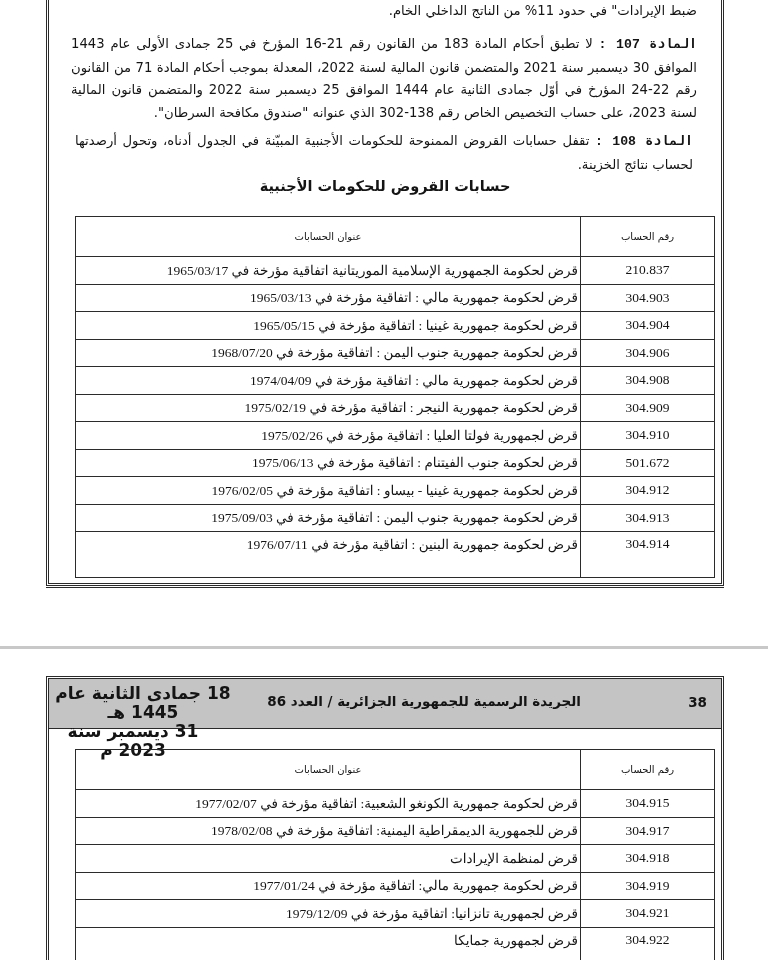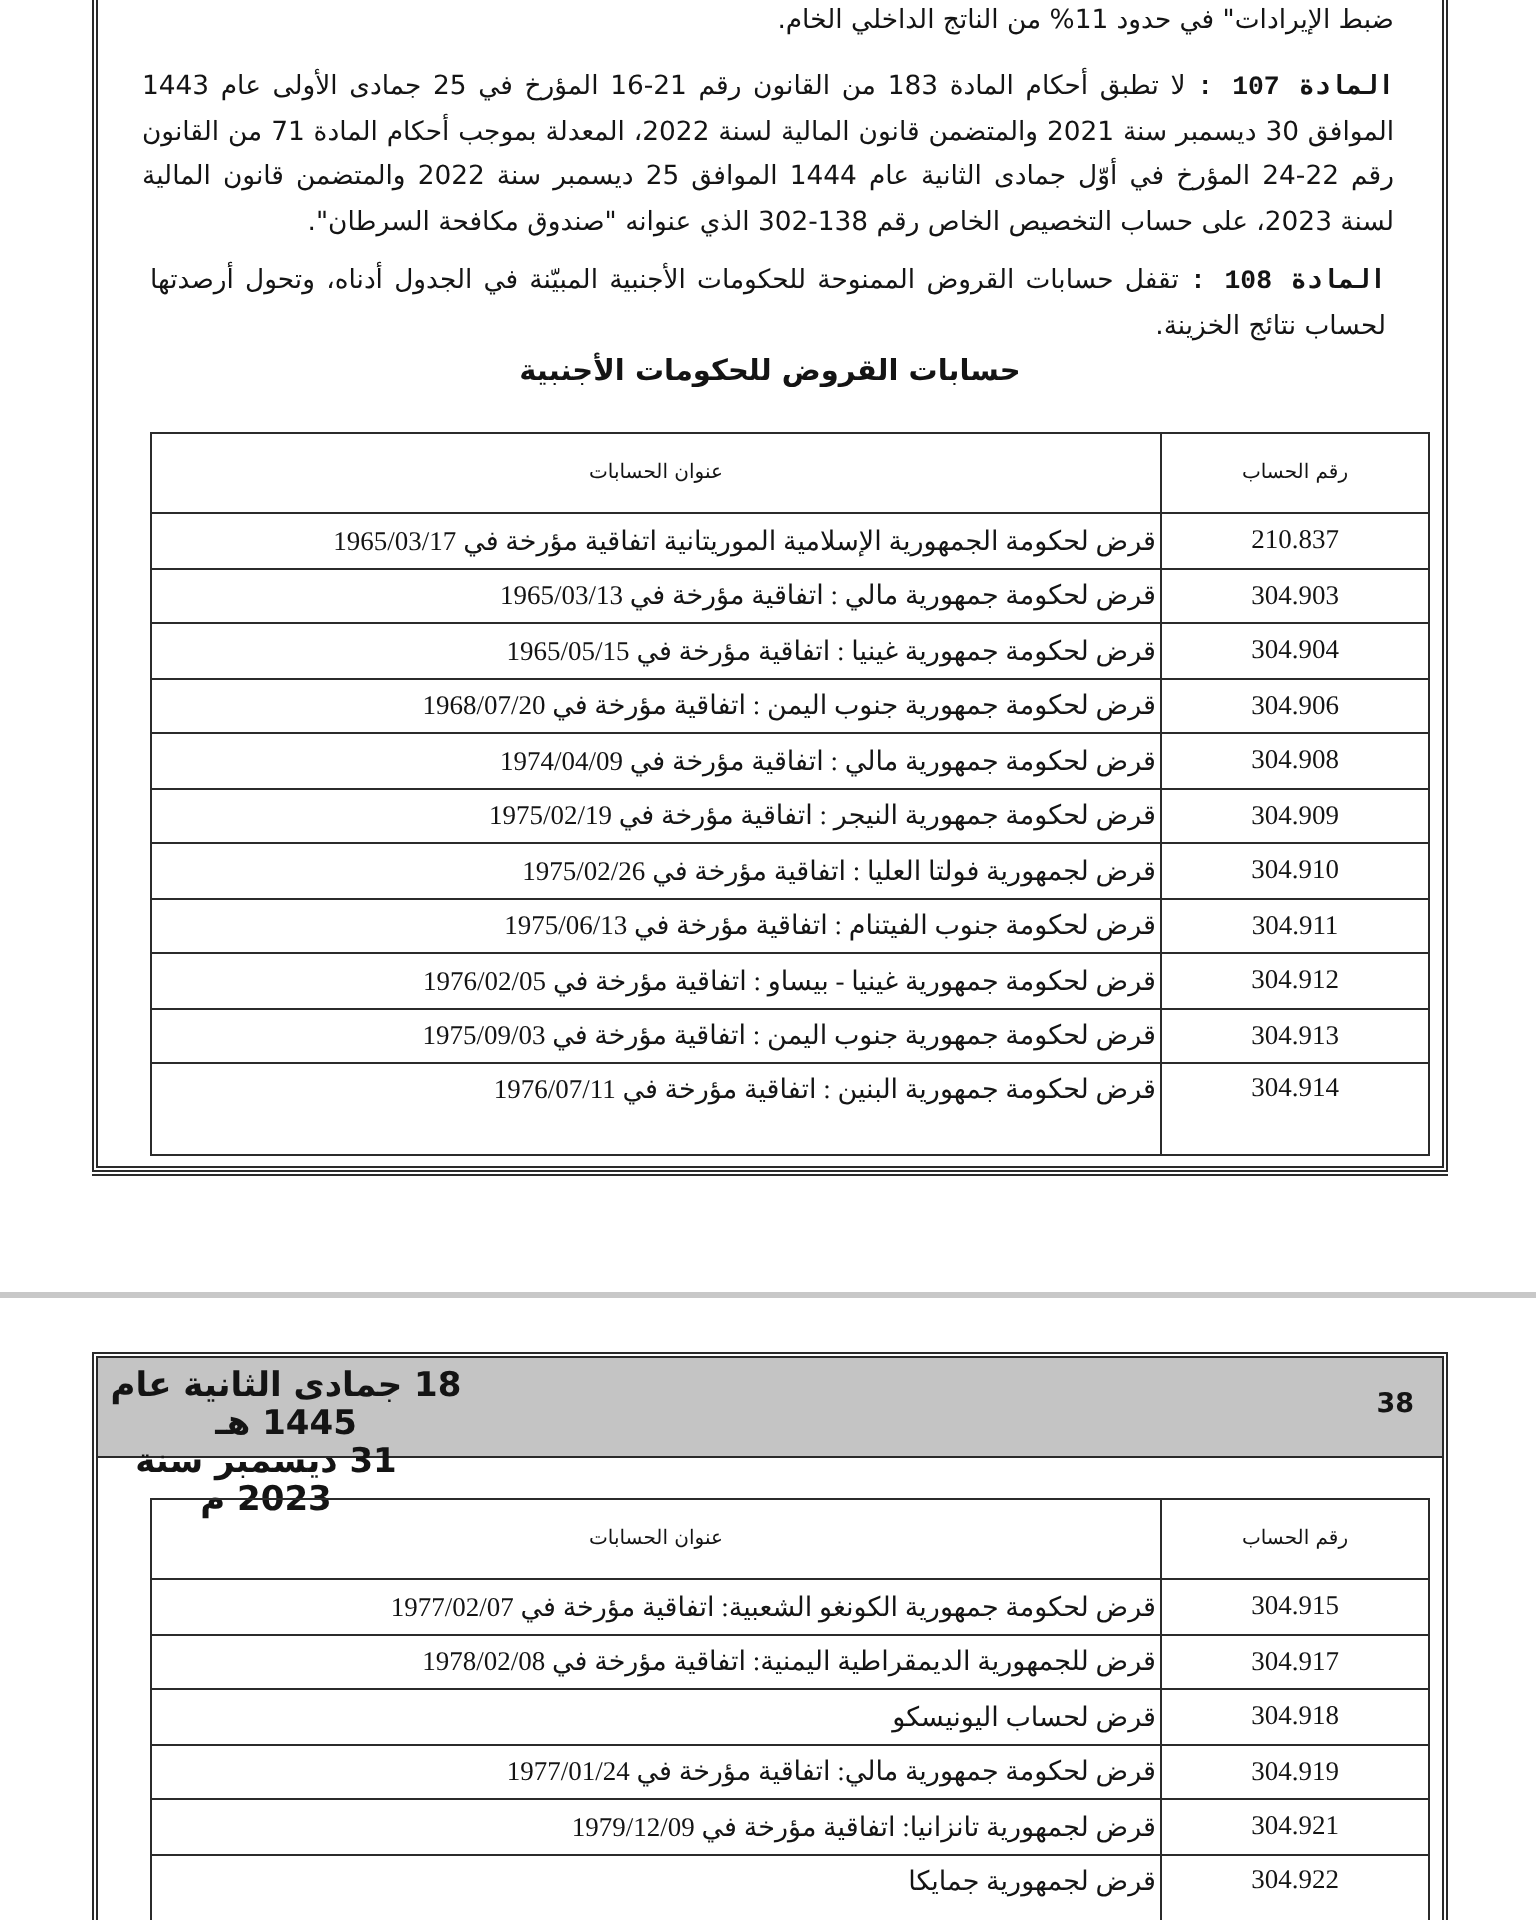--- a/index.html
+++ b/index.html
@@ -125,21 +125,21 @@
         </tr>
       <tr>
           <td class="num">304.909</td>
           <td class="desc">قرض لحكومة جمهورية النيجر : اتفاقية مؤرخة في 1975/02/19</td>
         </tr>
       <tr>
           <td class="num">304.910</td>
           <td class="desc">قرض لجمهورية فولتا العليا : اتفاقية مؤرخة في 1975/02/26</td>
         </tr>
       <tr>
-          <td class="num">304.911</td>
+          <td class="num">501.672</td>
           <td class="desc">قرض لحكومة جنوب الفيتنام : اتفاقية مؤرخة في 1975/06/13</td>
         </tr>
       <tr>
           <td class="num">304.912</td>
           <td class="desc">قرض لحكومة جمهورية غينيا - بيساو : اتفاقية مؤرخة في 1976/02/05</td>
         </tr>
       <tr>
           <td class="num">304.913</td>
           <td class="desc">قرض لحكومة جمهورية جنوب اليمن : اتفاقية مؤرخة في 1975/09/03</td>
         </tr>
@@ -149,20 +149,21 @@
         </tr>
     </tbody>
   </table>
 </div>
 
 <div class="sep"></div>
 
 <div class="page2">
   <div class="header-bar">
     <span class="hb-page">38</span>
+    <span class="hb-title">الجريدة الرسمية للجمهورية الجزائرية / العدد 86</span>
     <div class="hb-date">
       <div>18 جمادى الثانية عام 1445 هـ</div>
       <div style="padding-right:20px">31 ديسمبر سنة 2023 م</div>
     </div>
   </div>
 
   <table class="acc t2">
     <thead>
       <tr>
         <th style="width:131px">رقم الحساب</th>
@@ -173,21 +174,21 @@
       <tr>
           <td class="num">304.915</td>
           <td class="desc">قرض لحكومة جمهورية الكونغو الشعبية: اتفاقية مؤرخة في 1977/02/07</td>
         </tr>
       <tr>
           <td class="num">304.917</td>
           <td class="desc">قرض للجمهورية الديمقراطية اليمنية: اتفاقية مؤرخة في 1978/02/08</td>
         </tr>
       <tr>
           <td class="num">304.918</td>
-          <td class="desc">قرض لحساب اليونيسكو</td>
+          <td class="desc">قرض لمنظمة الإيرادات</td>
         </tr>
       <tr>
           <td class="num">304.919</td>
           <td class="desc">قرض لحكومة جمهورية مالي: اتفاقية مؤرخة في 1977/01/24</td>
         </tr>
       <tr>
           <td class="num">304.921</td>
           <td class="desc">قرض لجمهورية تانزانيا: اتفاقية مؤرخة في 1979/12/09</td>
         </tr>
       <tr class="last">

